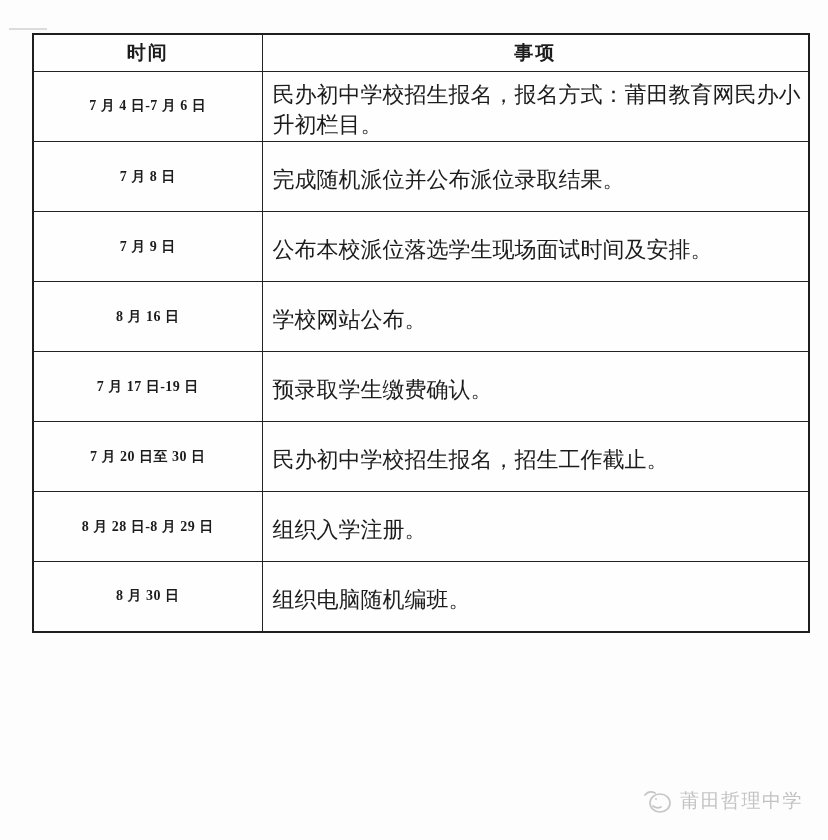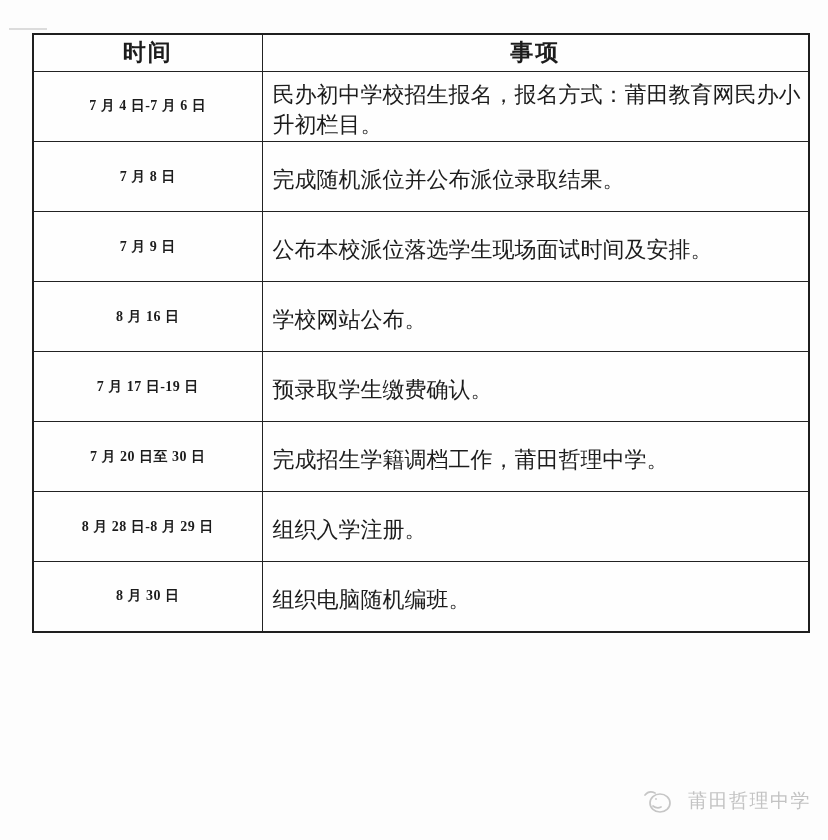--- a/index.html
+++ b/index.html
@@ -33,21 +33,21 @@
     border: 2.4px solid #1f1f1f;
     background: #fefefe;
   }
   table.schedule th,
   table.schedule td {
     border: 1.6px solid #222222;
   }
   thead tr { height: 37px; }
   tbody tr { height: 70px; }
   th.col-head {
-    font-size: 23px;
+    font-size: 19px;
     font-weight: bold;
     text-align: center;
     vertical-align: middle;
     letter-spacing: 2px;
     padding: 0;
   }
   td.time-cell {
     font-size: 14px;
     font-weight: bold;
     text-align: center;
@@ -64,21 +64,21 @@
     line-height: 1.4;
     white-space: pre-line;
   }
   .watermark {
     position: absolute;
     left: 640px;
     top: 785px;
     height: 32px;
     display: flex;
     align-items: center;
-    gap: 14px;
+    gap: 6px;
   }
   .wm-text {
     font-family: "Liberation Sans", "DejaVu Sans", sans-serif;
     font-size: 19px;
     letter-spacing: 1.5px;
     color: #c3c3c3;
     white-space: nowrap;
   }
 </style>
 </head>
@@ -114,21 +114,21 @@
     <tr>
       <td class="time-cell">8 月 16 日</td>
       <td class="event-cell">学校网站公布。</td>
     </tr>
     <tr>
       <td class="time-cell">7 月 17 日-19 日</td>
       <td class="event-cell">预录取学生缴费确认。</td>
     </tr>
     <tr>
       <td class="time-cell">7 月 20 日至 30 日</td>
-      <td class="event-cell">完成招生学籍调档工作，莆田哲理中学。</td>
+      <td class="event-cell">民办初中学校招生报名，招生工作截止。</td>
     </tr>
     <tr>
       <td class="time-cell">8 月 28 日-8 月 29 日</td>
       <td class="event-cell">组织入学注册。</td>
     </tr>
     <tr>
       <td class="time-cell">8 月 30 日</td>
       <td class="event-cell">组织电脑随机编班。</td>
     </tr>
   </tbody>

